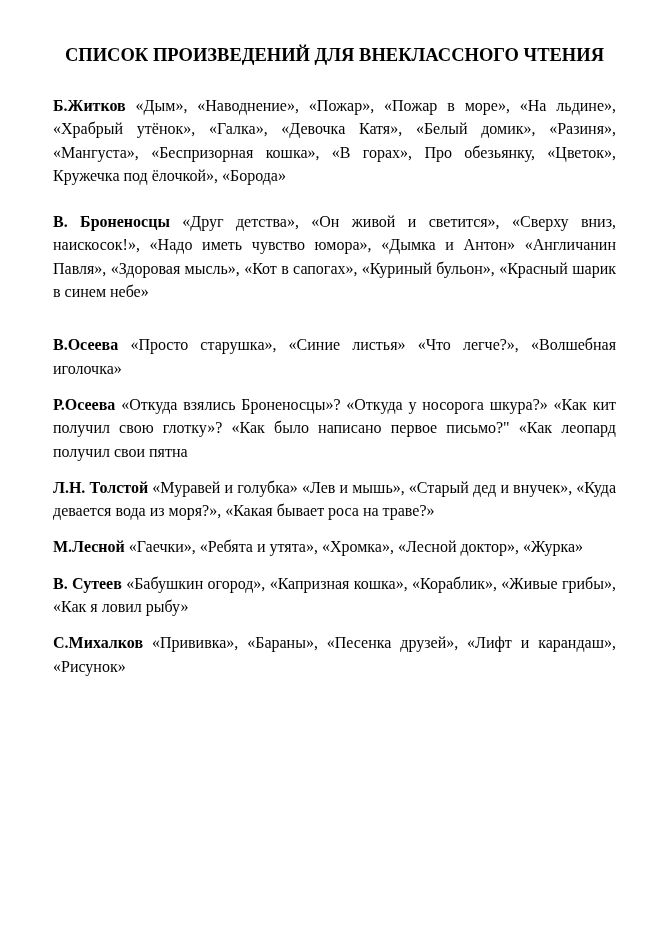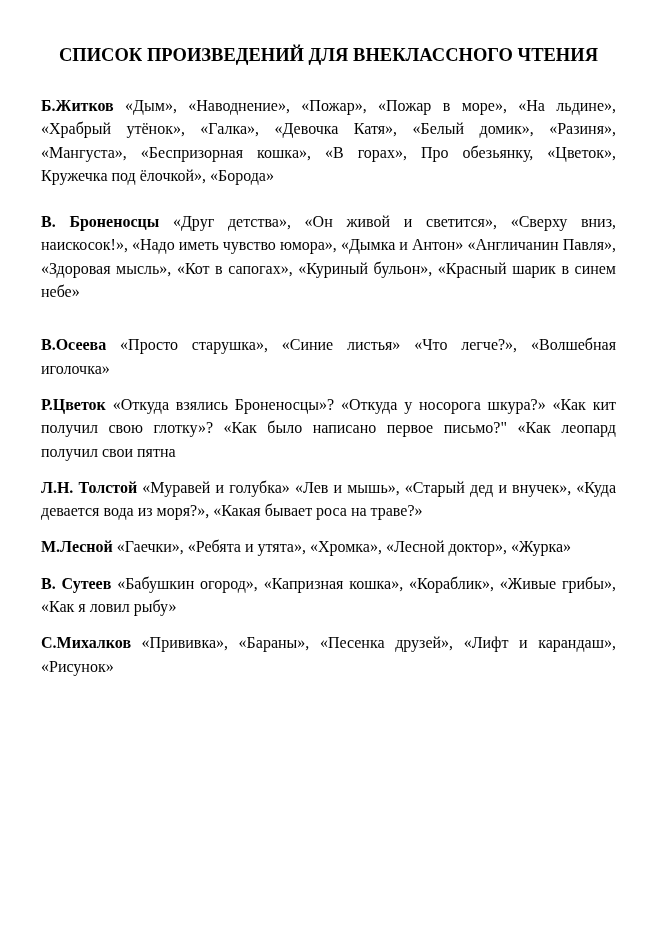--- a/index.html
+++ b/index.html
@@ -7,21 +7,21 @@
   body {
     width: 669px;
     height: 927px;
     font-family: "Liberation Serif", "DejaVu Serif", serif;
     color: #000000;
     overflow: hidden;
   }
   .page {
     width: 669px;
     height: 927px;
-    padding: 42px 53px 0 41px;
+    padding: 42px 53px 0 53px;
     background: #ffffff;
   }
   .title {
     font-size: 18.5px;
     line-height: 26px;
     font-weight: bold;
     text-align: center;
     margin: 0 0 26px 0;
     white-space: nowrap;
   }
@@ -48,21 +48,21 @@
   <h1 class="title">СПИСОК ПРОИЗВЕДЕНИЙ ДЛЯ ВНЕКЛАССНОГО ЧТЕНИЯ</h1>
 
   <div class="entries" id="entries">
   <p class="entry"><b class="author">Б.Житков</b><span class="works"> «Дым», «Наводнение», «Пожар», «Пожар в море», «На льдине», «Храбрый утёнок», «Галка», «Девочка Катя», «Белый домик», «Разиня», «Мангуста», «Беспризорная кошка», «В горах», Про обезьянку, «Цветок», Кружечка под ёлочкой», «Борода»</span></p>
 
   <p class="entry"><b class="author">В. Броненосцы</b><span class="works"> «Друг детства», «Он живой и светится», «Сверху вниз, наискосок!», «Надо иметь чувство юмора», «Дымка и Антон» «Англичанин Павля», «Здоровая мысль», «Кот в сапогах», «Куриный бульон», «Красный шарик в синем небе»</span></p>
 
   <p class="entry"><b class="author">В.Осеева</b><span class="works"> «Просто старушка», «Синие листья» «Что легче?», «Волшебная иголочка»</span></p>
 
 
-  <p class="entry"><b class="author">Р.Цветок</b><span class="works"> «Откуда взялись Броненосцы»? «Откуда у носорога шкура?» «Как кит получил свою глотку»? «Как было написано первое письмо?" «Как леопард получил свои пятна</span></p>
+  <p class="entry"><b class="author">Р.Осеева</b><span class="works"> «Откуда взялись Броненосцы»? «Откуда у носорога шкура?» «Как кит получил свою глотку»? «Как было написано первое письмо?" «Как леопард получил свои пятна</span></p>
 
   <p class="entry"><b class="author">Л.Н. Толстой</b><span class="works"> «Муравей и голубка» «Лев и мышь», «Старый дед и внучек»,  «Куда девается вода из моря?», «Какая бывает роса на траве?»</span></p>
 
 
   <p class="entry"><b class="author">М.Лесной</b><span class="works"> «Гаечки», «Ребята и утята», «Хромка», «Лесной доктор», «Журка»</span></p>
 
   <p class="entry"><b class="author">В. Сутеев</b><span class="works"> «Бабушкин огород», «Капризная кошка», «Кораблик», «Живые грибы», «Как я ловил рыбу»</span></p>
 
   <p class="entry"><b class="author">С.Михалков</b><span class="works"> «Прививка», «Бараны», «Песенка друзей», «Лифт и карандаш», «Рисунок»</span></p>
 </div>

